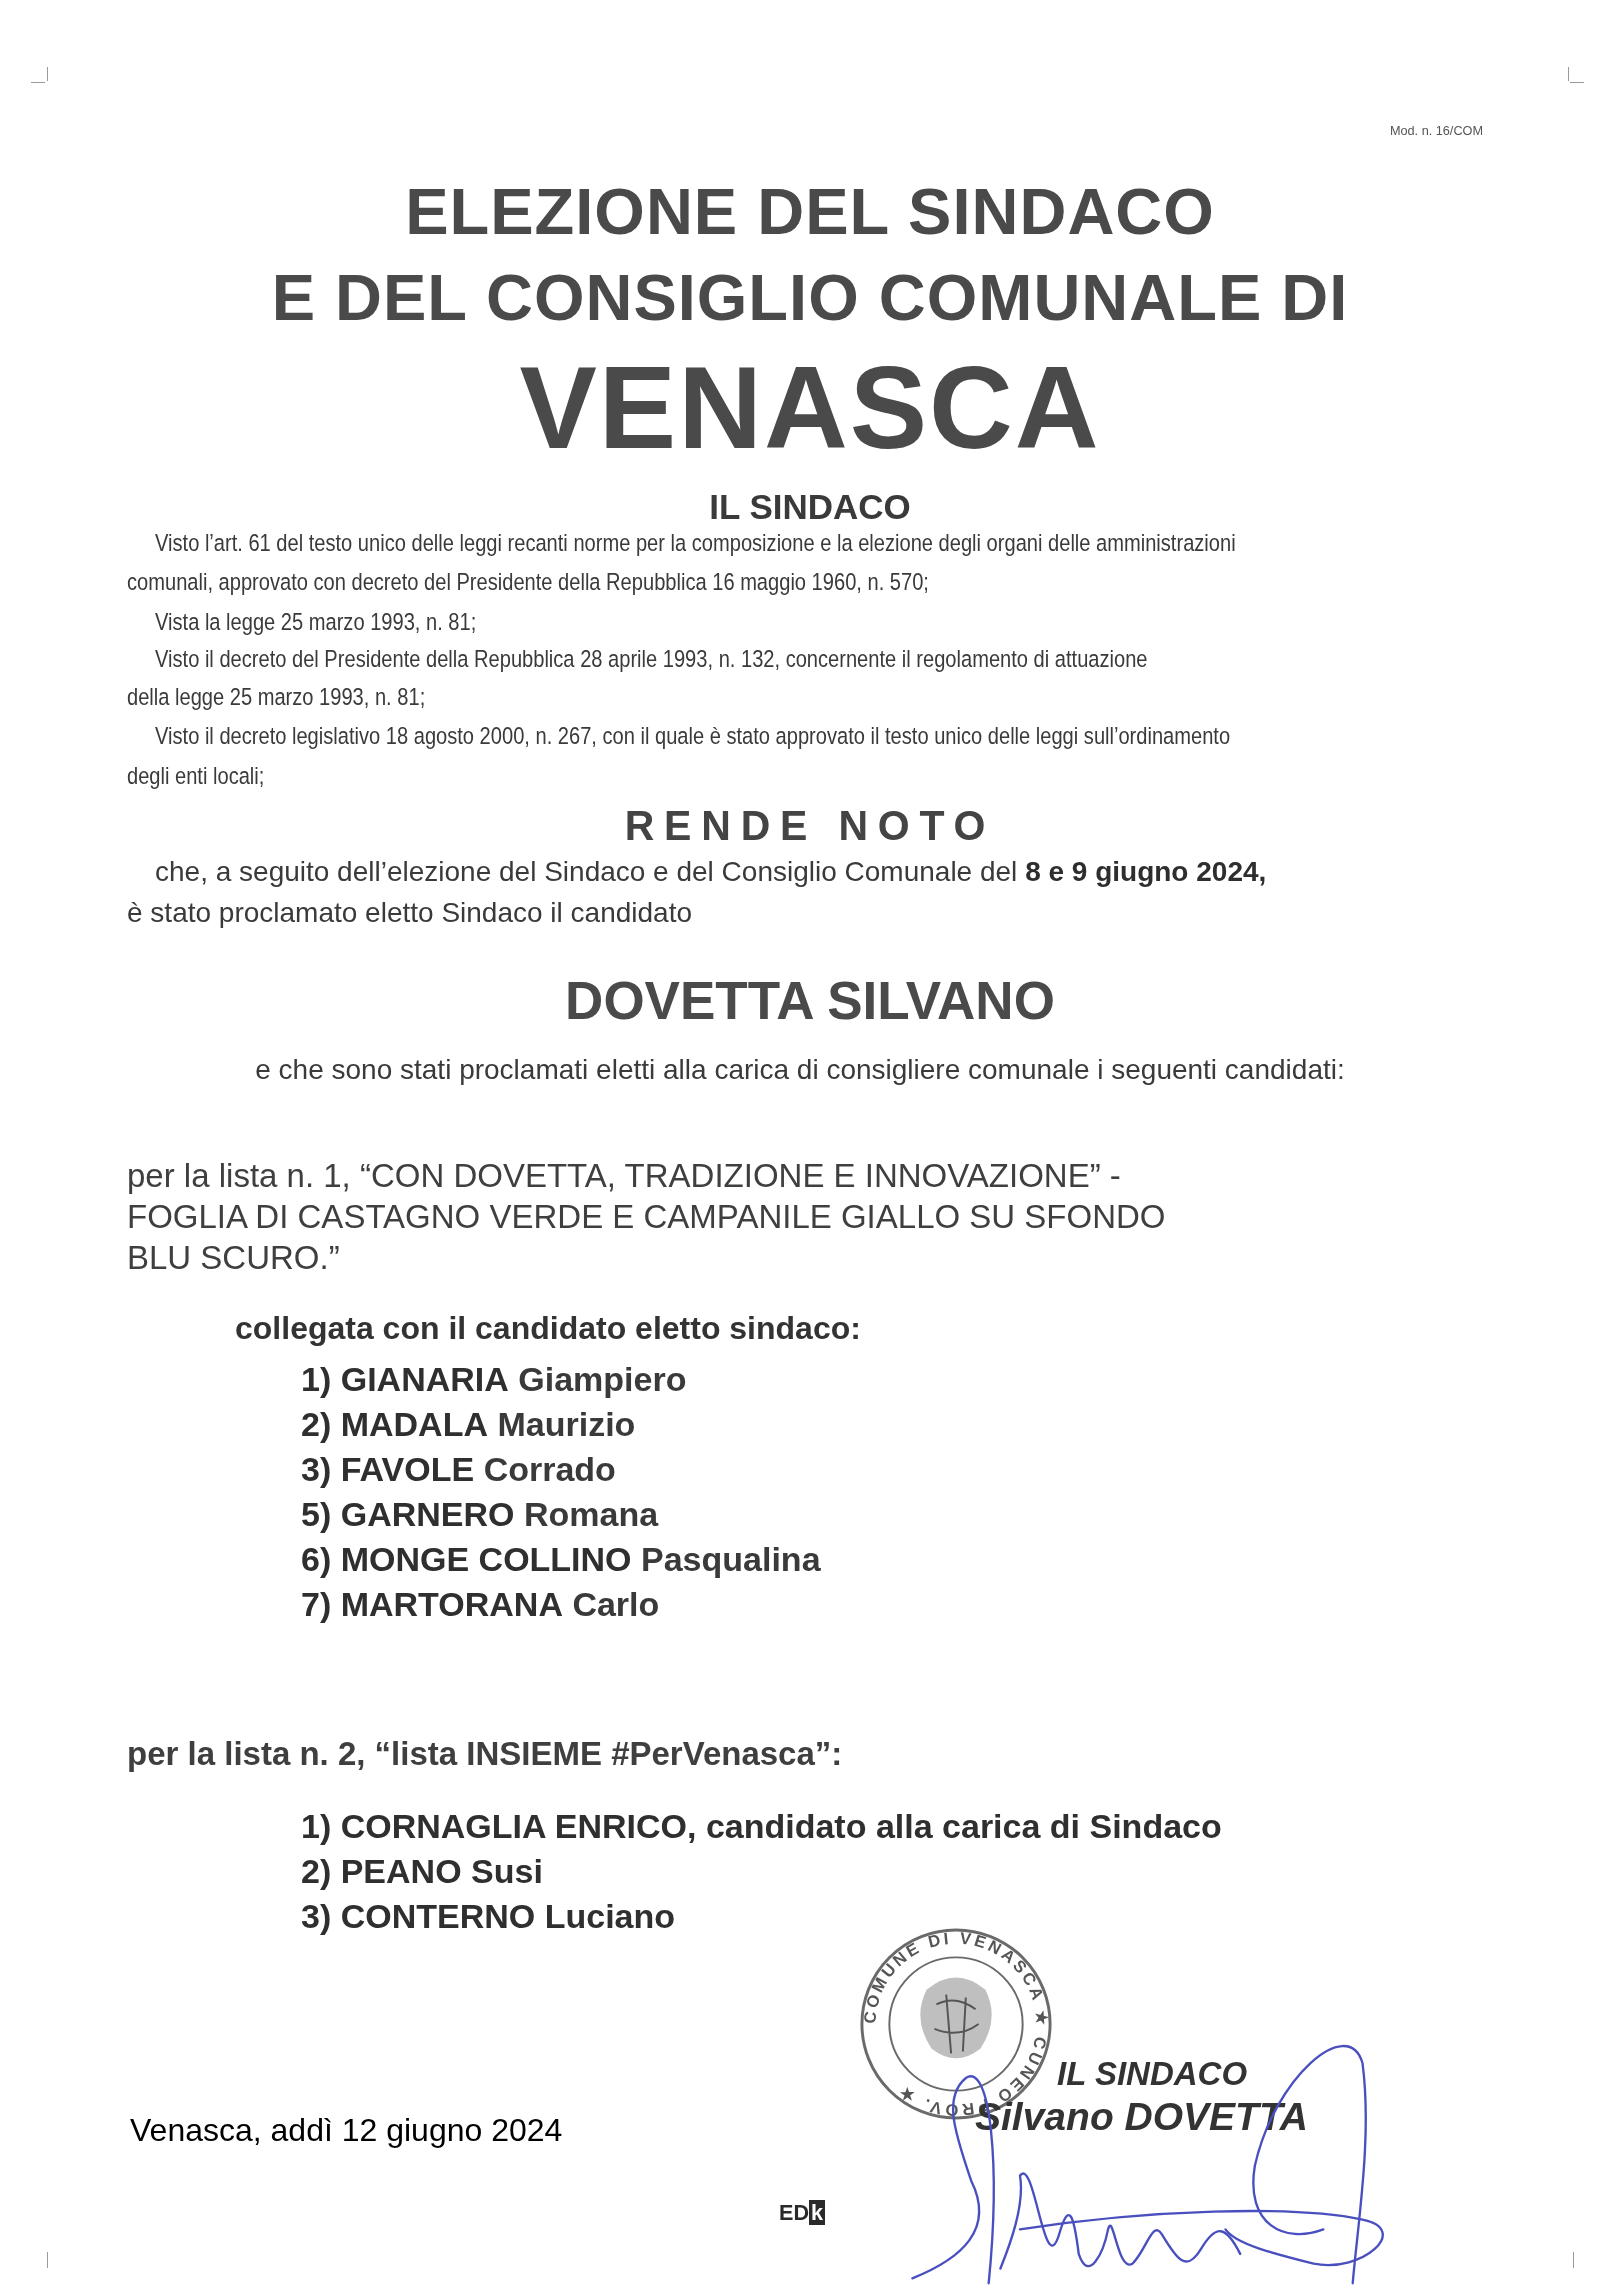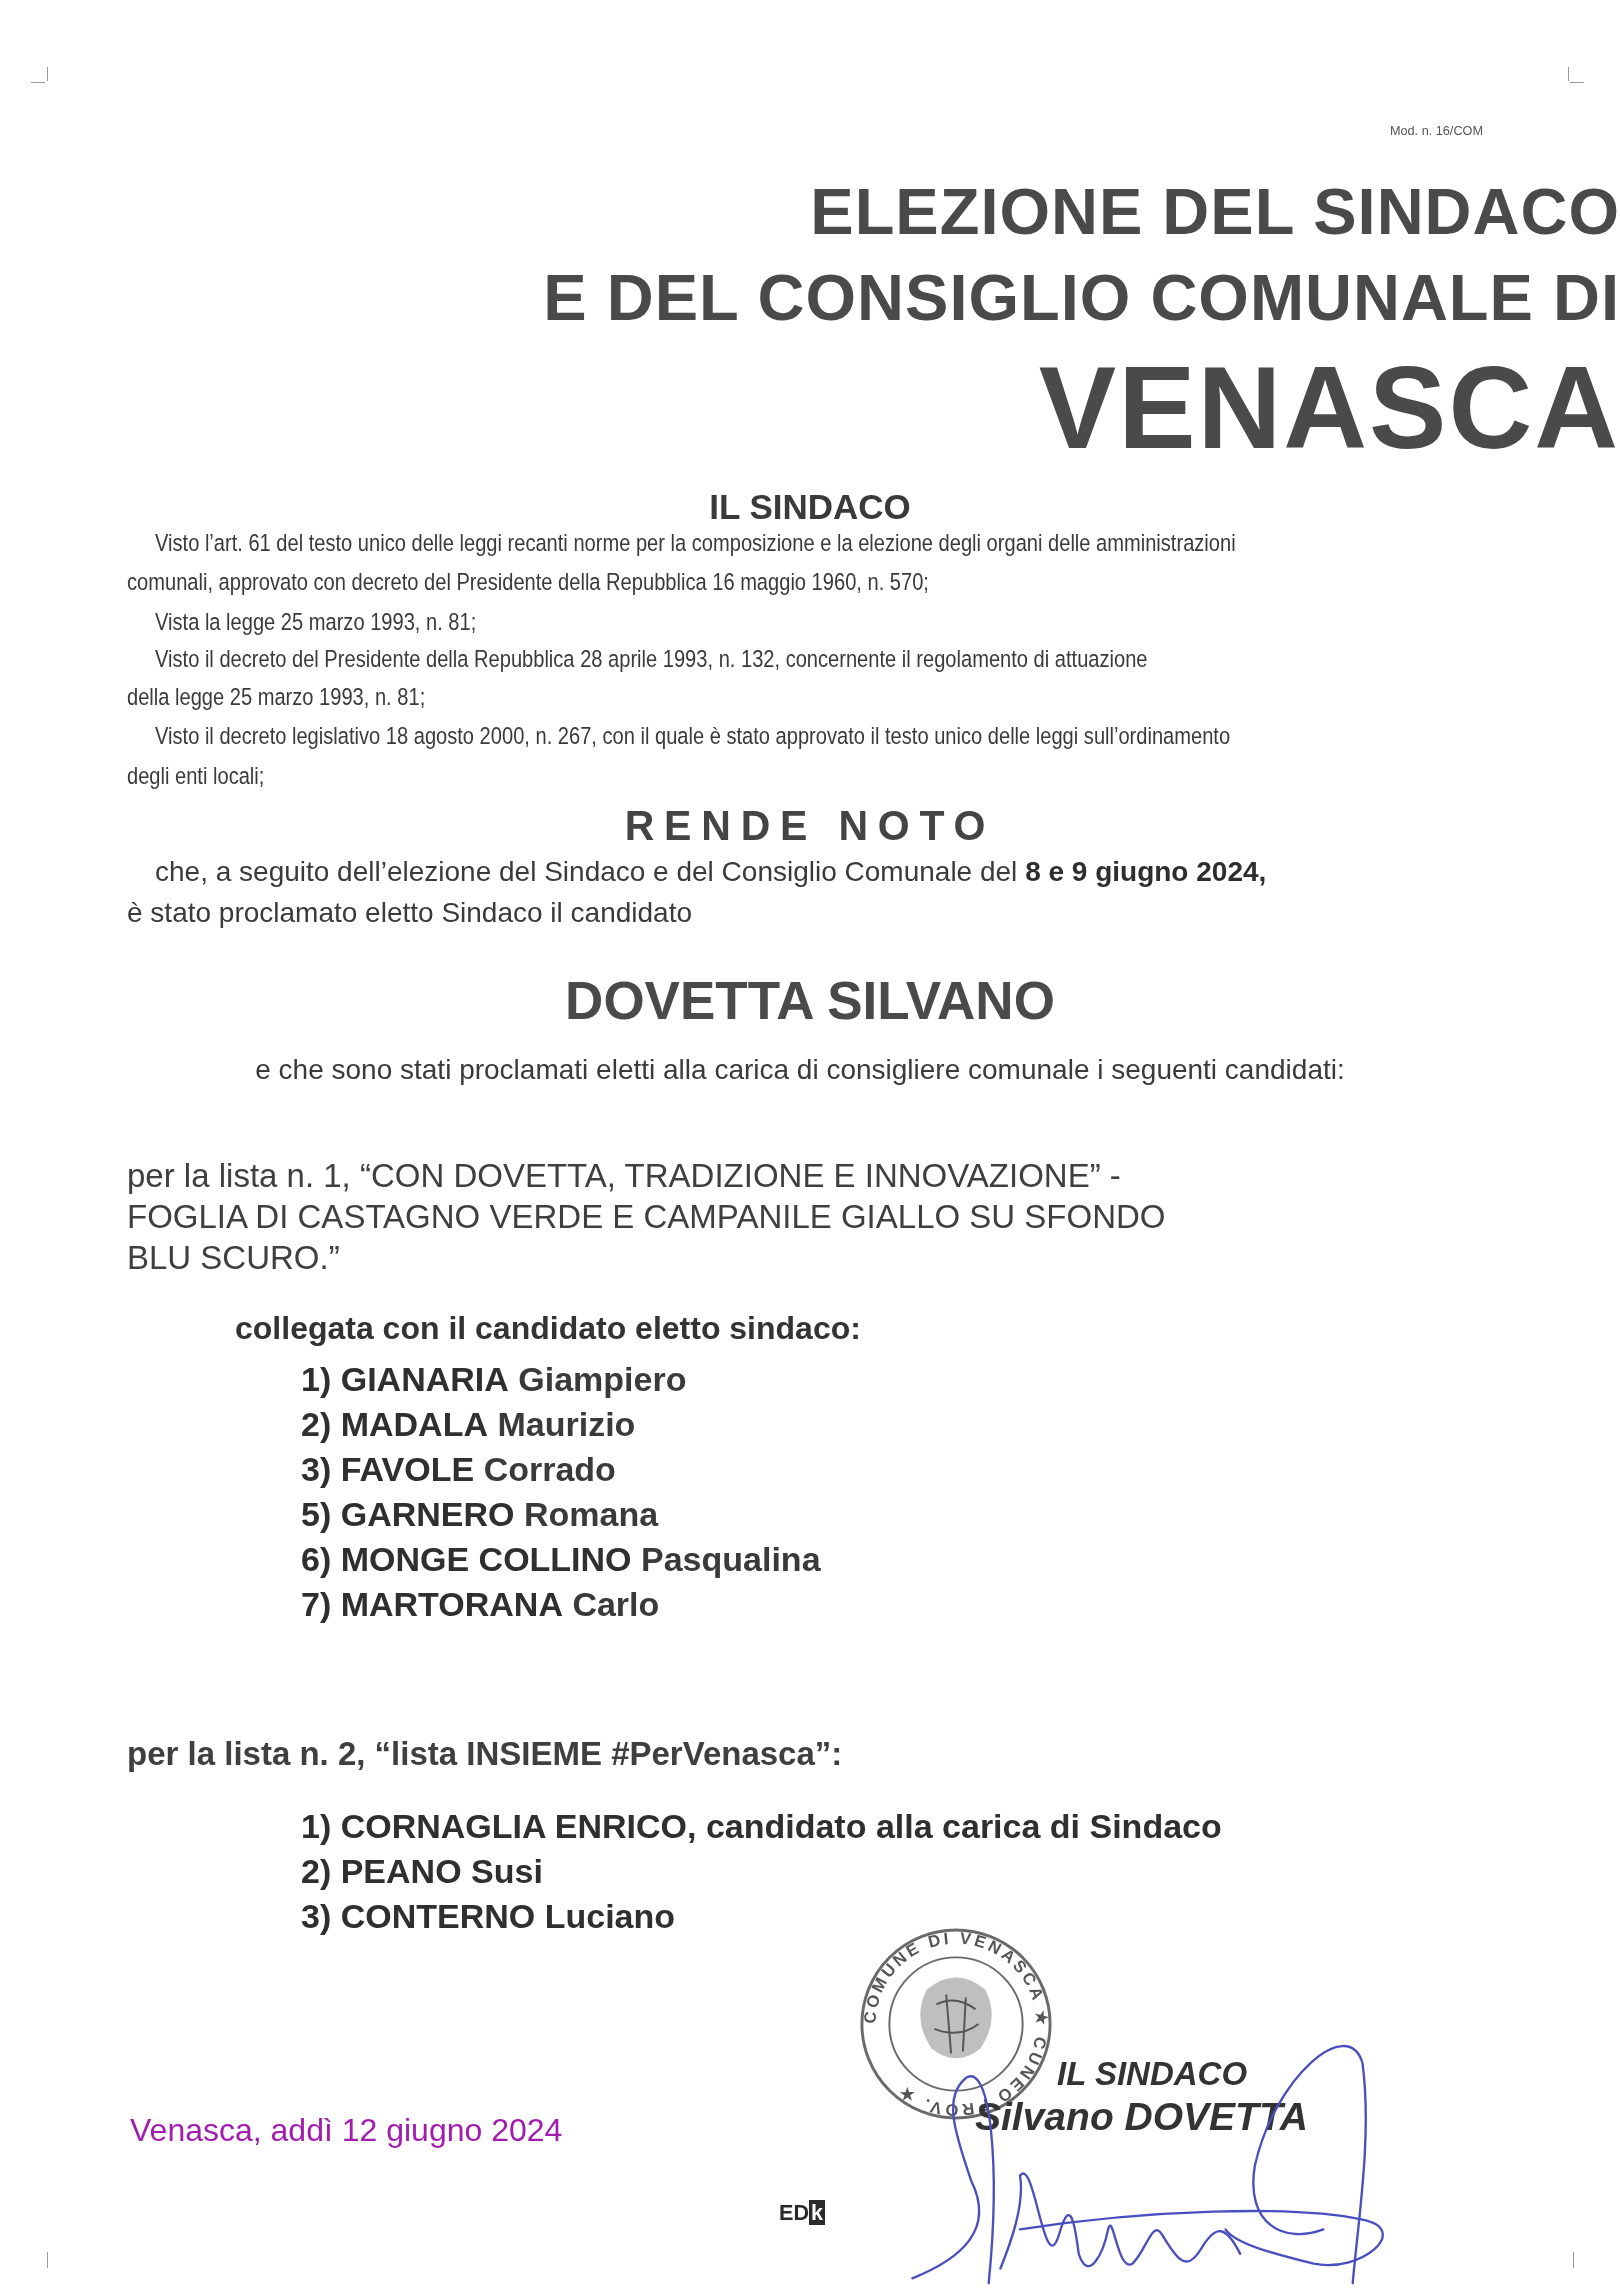--- a/index.html
+++ b/index.html
@@ -1,41 +1,41 @@
 <!DOCTYPE html>
 <html><head>
 <meta charset="utf-8">
 <style>
   html, body { margin: 0; padding: 0; background: #ffffff; }
   body { width: 1620px; height: 2290px; position: relative; overflow: hidden; color: #3a3a3a; font-family: "Liberation Sans", sans-serif; }
   .page { position: absolute; inset: 0; }
   .crop { position: absolute; background: #9a9a9a; }
   .mod { position: absolute; right: 137px; top: 124px; font-size: 12.7px; color: #555; font-family: "Liberation Sans", sans-serif; }
-  .title { position: absolute; left: 0; width: 1620px; text-align: right; font-weight: bold; color: #4a4a4a; font-family: "Liberation Sans", sans-serif; letter-spacing: 1px; }
+  .title { position: absolute; left: 0; width: 1620px; text-align: center; font-weight: bold; color: #4a4a4a; font-family: "Liberation Sans", sans-serif; letter-spacing: 1px; }
   .t1 { top: 174px; font-size: 65px; }
   .t2 { top: 260px; font-size: 65px; }
   .t3 { top: 341px; font-size: 116px; letter-spacing: 2px; }
   .sindaco-head { position: absolute; top: 487px; left: 0; width: 1620px; text-align: center; font-size: 35px; font-weight: bold; color: #3a3a3a; }
   .para { position: absolute; left: 127px; width: 1372px; font-family: "Liberation Sans", sans-serif; font-size: 24.5px; color: #3a3a3a; transform: scaleX(0.82); transform-origin: left top; white-space: nowrap; }
   .para.ind { left: 155px; }
   .rende { position: absolute; top: 802px; left: 0; width: 1620px; text-align: center; font-size: 41px; font-weight: bold; letter-spacing: 9.8px; color: #444; transform: scaleY(1.05); }
   .che { position: absolute; font-size: 28px; color: #3a3a3a; white-space: nowrap; }
   .che b { color: #2e2e2e; }
   .eletto { position: absolute; top: 970px; left: 0; width: 1620px; text-align: center; font-size: 53px; font-weight: bold; color: #4a4a4a; }
   .eche { position: absolute; top: 1054px; left: 0; width: 1600px; text-align: center; font-size: 28px; color: #3a3a3a; }
   .lista1 { position: absolute; left: 127px; top: 1155px; font-size: 33px; font-weight: normal; color: #3f3f3f; line-height: 41px; white-space: nowrap; }
   .collegata { position: absolute; left: 235px; top: 1310px; font-size: 32px; font-weight: bold; color: #333; }
   .cand-list { position: absolute; left: 301px; top: 1357px; list-style: none; margin: 0; padding: 0; }
   .cand-list li { font-size: 34px; line-height: 45px; color: #2f2f2f; white-space: nowrap; }
   .cand-list .num, .cand-list .sur { font-weight: bold; }
   .cand-list .given { font-weight: bold; color: #3a3a3a; }
   .lista2 { position: absolute; left: 127px; top: 1735px; font-size: 33px; font-weight: bold; color: #3f3f3f; white-space: nowrap; }
   .cand-list2 { position: absolute; left: 301px; top: 1804px; list-style: none; margin: 0; padding: 0; }
   .cand-list2 li { font-size: 34px; line-height: 45px; color: #2f2f2f; font-weight: bold; white-space: nowrap; }
-  .data-luogo { position: absolute; left: 130px; top: 2112px; font-size: 32px; color: #a21caf; }
+  .data-luogo { position: absolute; left: 130px; top: 2112px; font-size: 32px; color: #000000; }
   .edk { position: absolute; left: 779px; top: 2200px; font-size: 21.6px; font-weight: bold; color: #2a2a2a; text-align: center; }
   .edk .k { background: #2a2a2a; color: #fff; padding: 0 2px; }
   .stamp { position: absolute; left: 858px; top: 1921px; width: 196px; height: 206px; }
   .firma-title { position: absolute; left: 1057px; top: 2055px; font-size: 33px; font-weight: bold; font-style: italic; color: #333; }
   .firma-name { position: absolute; left: 975px; top: 2095px; font-size: 39px; font-weight: bold; font-style: italic; color: #333; }
   .signature { position: absolute; left: 902px; top: 2019px; width: 510px; height: 274px; pointer-events: none; }
 </style>
 </head>
 <body>
 

